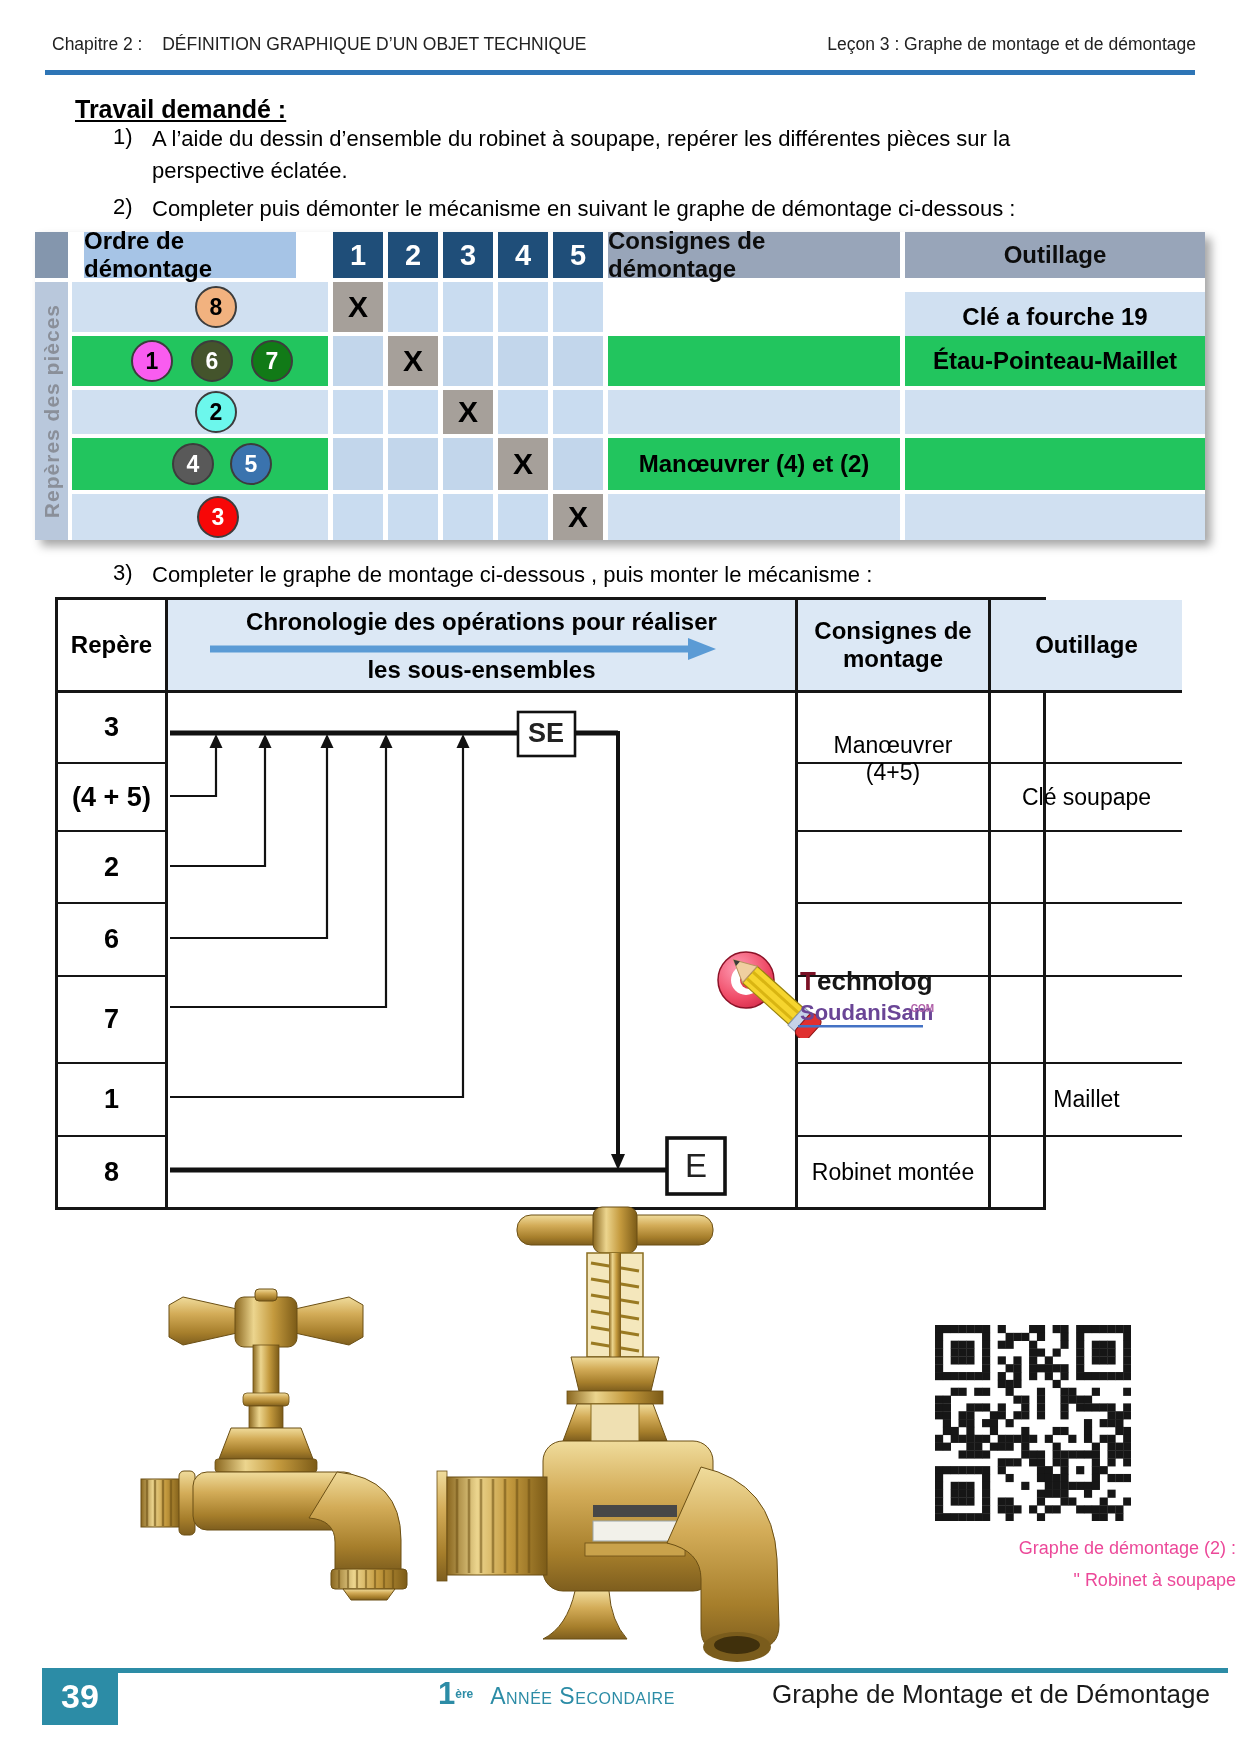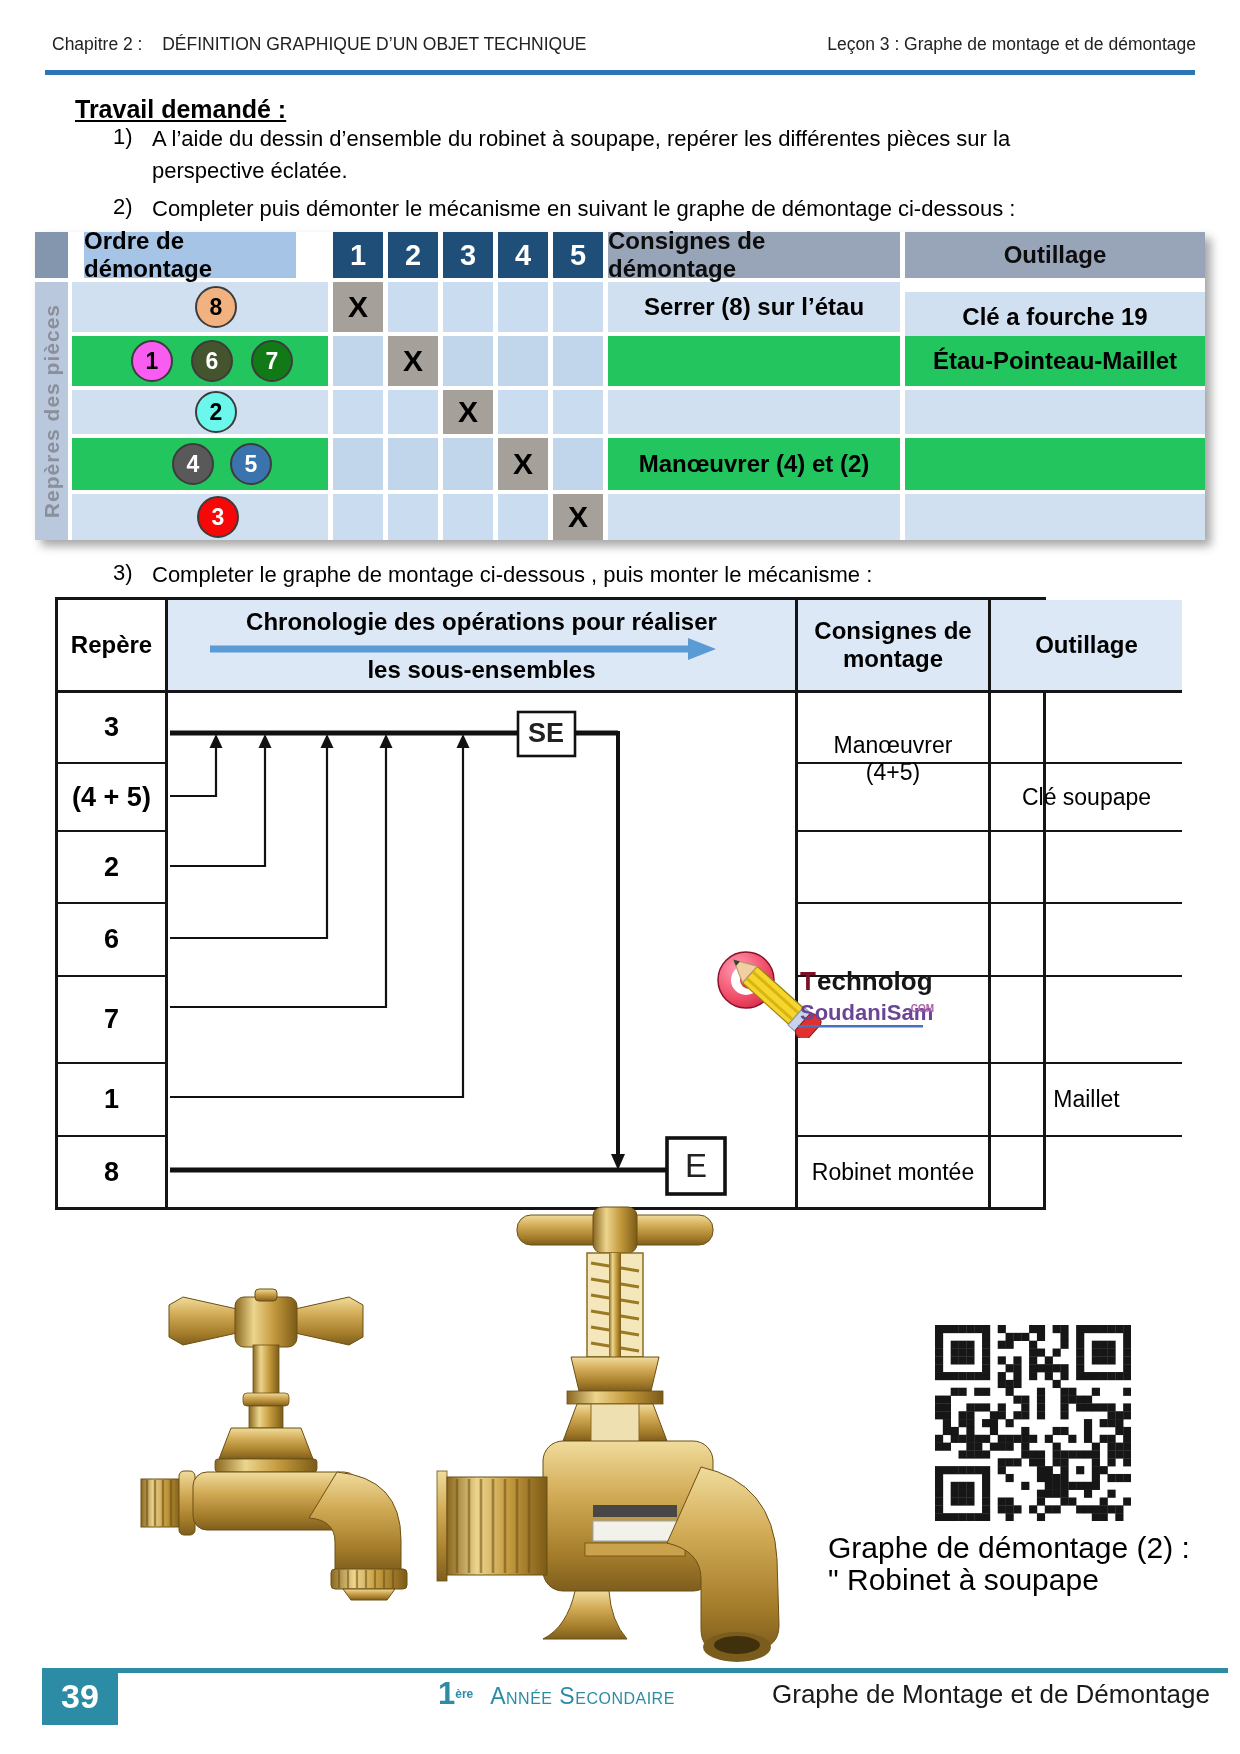--- a/index.html
+++ b/index.html
@@ -34,21 +34,21 @@
            box-sizing:border-box;}
   
   .t2{border:3px solid #151515;box-sizing:border-box;}
   .t2line{position:absolute;background:#151515;}
   .t2hdr-bg{position:absolute;background:#DCE8F5;}
   .t2-hdr-txt{font-weight:bold;font-size:24px;color:#000;text-align:center;white-space:nowrap;}
   .t2-rep{font-weight:bold;font-size:27px;color:#000;}
   .t2-cell-txt{font-size:23px;color:#000;text-align:center;white-space:nowrap;}
   .cellflex{position:absolute;display:flex;align-items:center;justify-content:center;flex-direction:column;}
   
-  .caption{font-size:30px;color:#000000;text-align:left;line-height:32px;}
+  .caption{font-size:18px;color:#ec4899;text-align:right;line-height:32px;}
   .foot-rule,.foot-box{background:#2C8CA6;}
   .foot-page{color:#fff;font-weight:bold;font-size:34px;}
   .foot-center{color:#2C8CA6;white-space:nowrap;}
   .fc-num{font-size:31px;font-weight:bold;}
   .fc-sup{font-size:12px;font-weight:bold;vertical-align:super;}
   .fc-rest{font-size:23px;font-variant:small-caps;letter-spacing:0.5px;}
   .foot-right{font-size:26px;color:#1a1a1a;white-space:nowrap;}
 </style>
 </head>
 <body>
@@ -87,21 +87,20 @@
     <div class="t1cell t1-strip" style="left:0;top:50px;width:33px;height:258px;">
       <span class="vtext">Repères des pièces</span>
     </div>
 
     <div class="t1cell t1-row-a" style="left:37px;top:50px;width:256px;height:50px;"></div>
     <div class="t1cell t1-x" style="left:298px;top:50px;width:50px;height:50px;">X</div>
     <div class="t1cell t1-num-a" style="left:353px;top:50px;width:50px;height:50px;"></div>
     <div class="t1cell t1-num-a" style="left:408px;top:50px;width:50px;height:50px;"></div>
     <div class="t1cell t1-num-a" style="left:463px;top:50px;width:50px;height:50px;"></div>
     <div class="t1cell t1-num-a" style="left:518px;top:50px;width:50px;height:50px;"></div>
-    <div class="t1cell t1-row-a t1-text" style="left:573px;top:50px;width:292px;height:50px;">Serrer (8) sur l’étau</div>
     <div class="t1cell t1-row-a t1-text" style="left:870px;top:60px;width:300px;height:50px;">Clé a fourche 19</div>
 
     <div class="t1cell t1-row-b" style="left:37px;top:104px;width:256px;height:50px;"></div>
     <div class="t1cell t1-num-b" style="left:298px;top:104px;width:50px;height:50px;"></div>
     <div class="t1cell t1-x" style="left:353px;top:104px;width:50px;height:50px;">X</div>
     <div class="t1cell t1-num-b" style="left:408px;top:104px;width:50px;height:50px;"></div>
     <div class="t1cell t1-num-b" style="left:463px;top:104px;width:50px;height:50px;"></div>
     <div class="t1cell t1-num-b" style="left:518px;top:104px;width:50px;height:50px;"></div>
     <div class="t1cell t1-row-b t1-text" style="left:573px;top:104px;width:292px;height:50px;"></div>
     <div class="t1cell t1-row-b t1-text" style="left:870px;top:104px;width:300px;height:50px;">Étau-Pointeau-Maillet</div>

